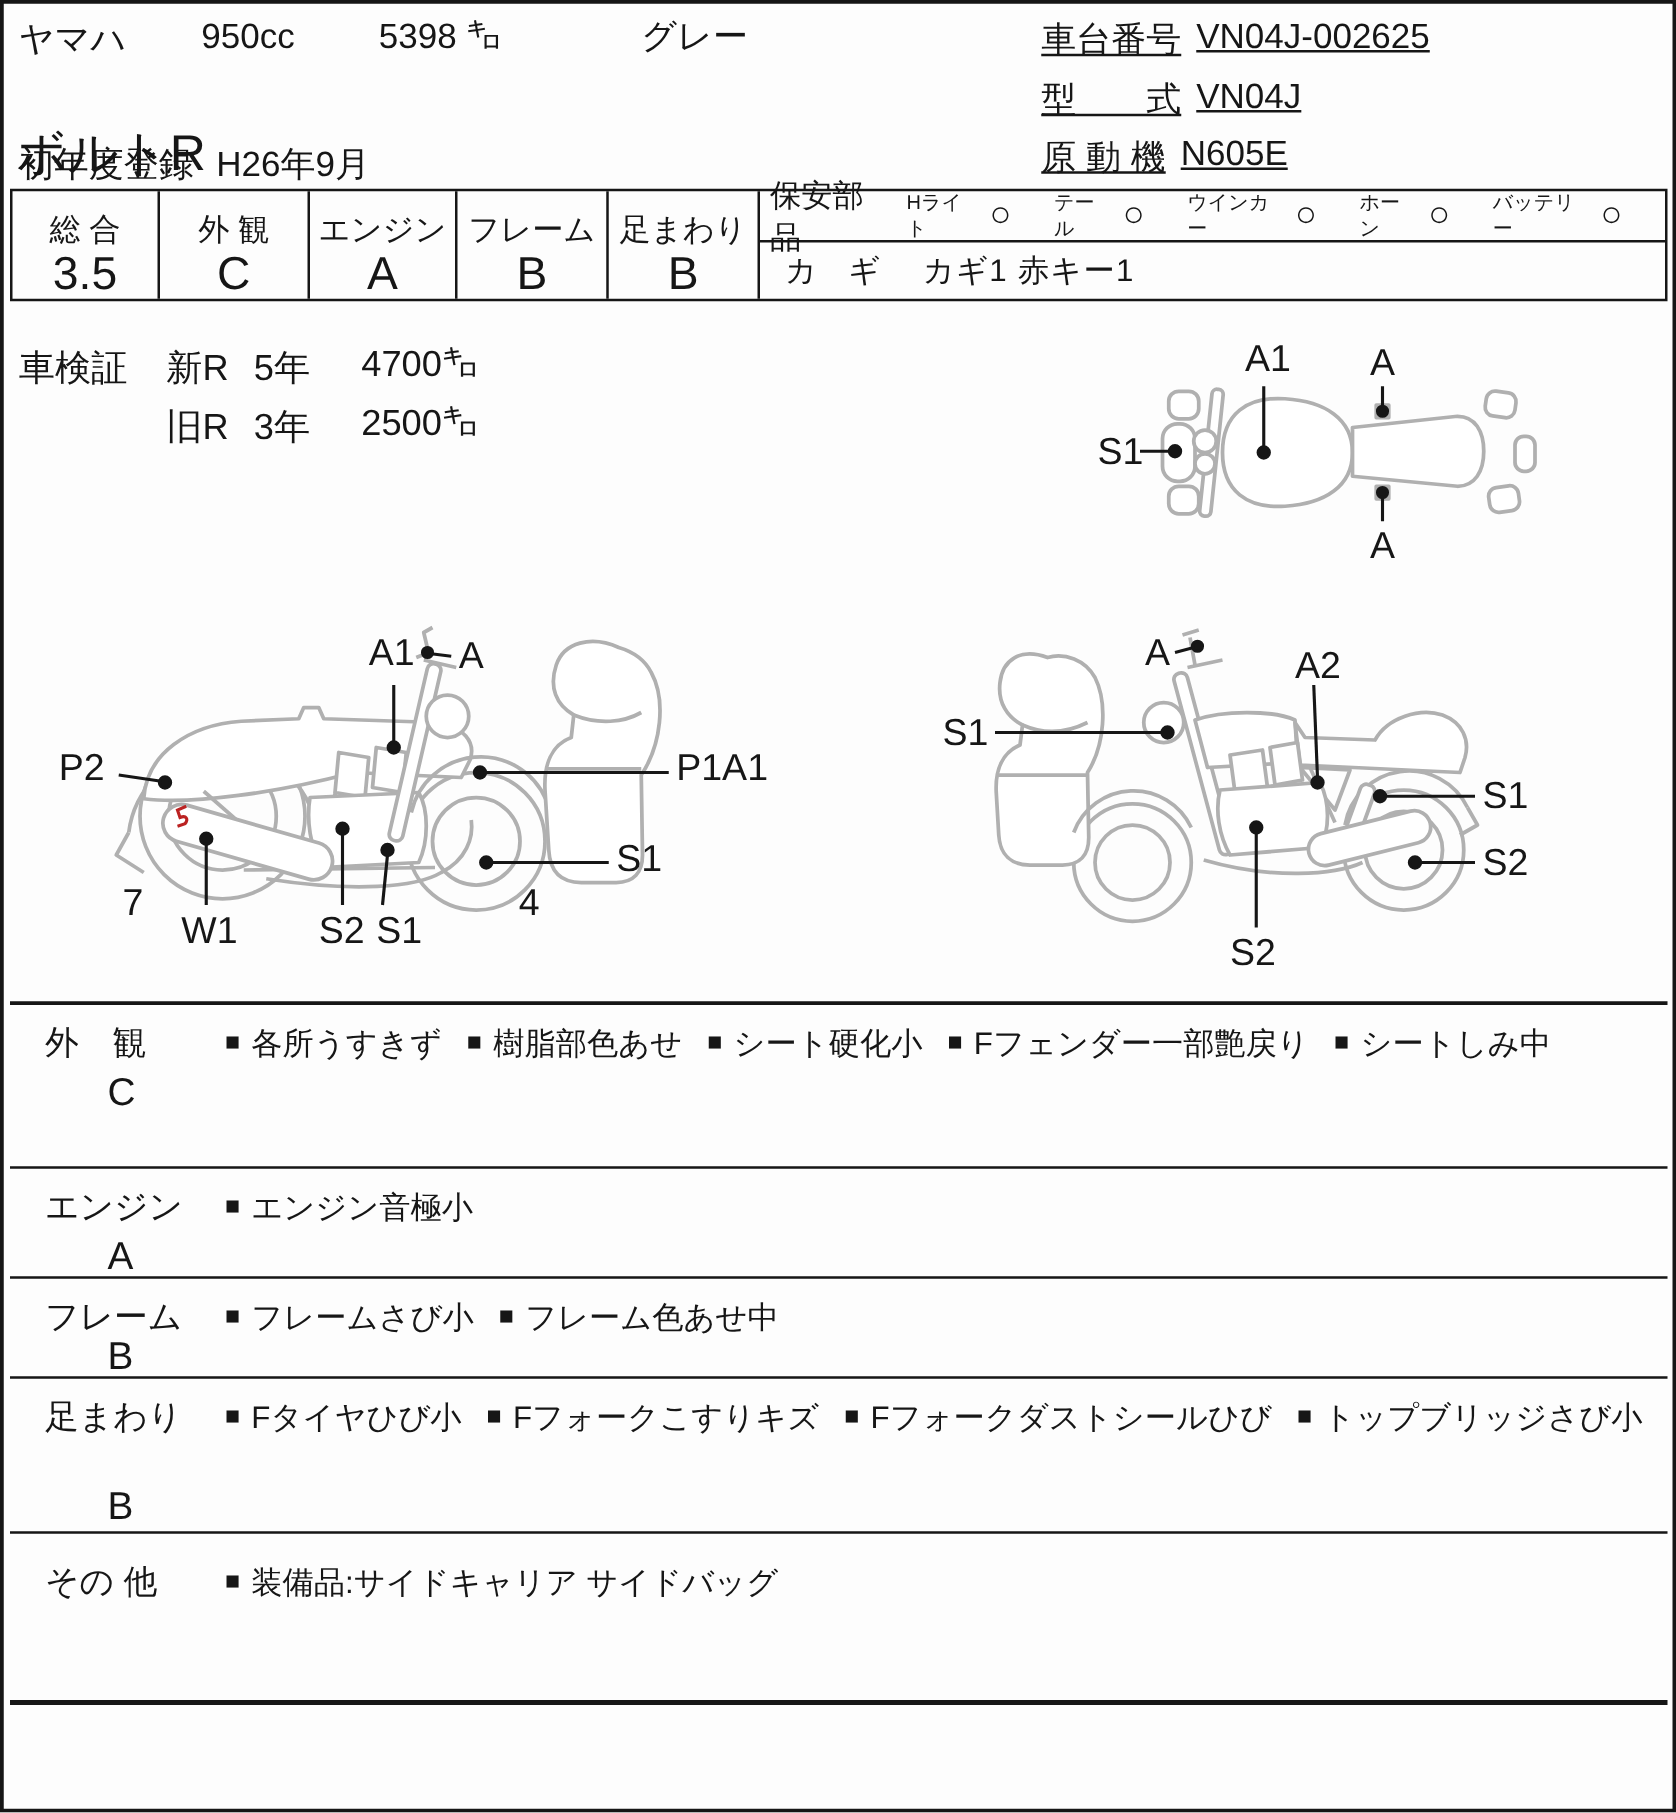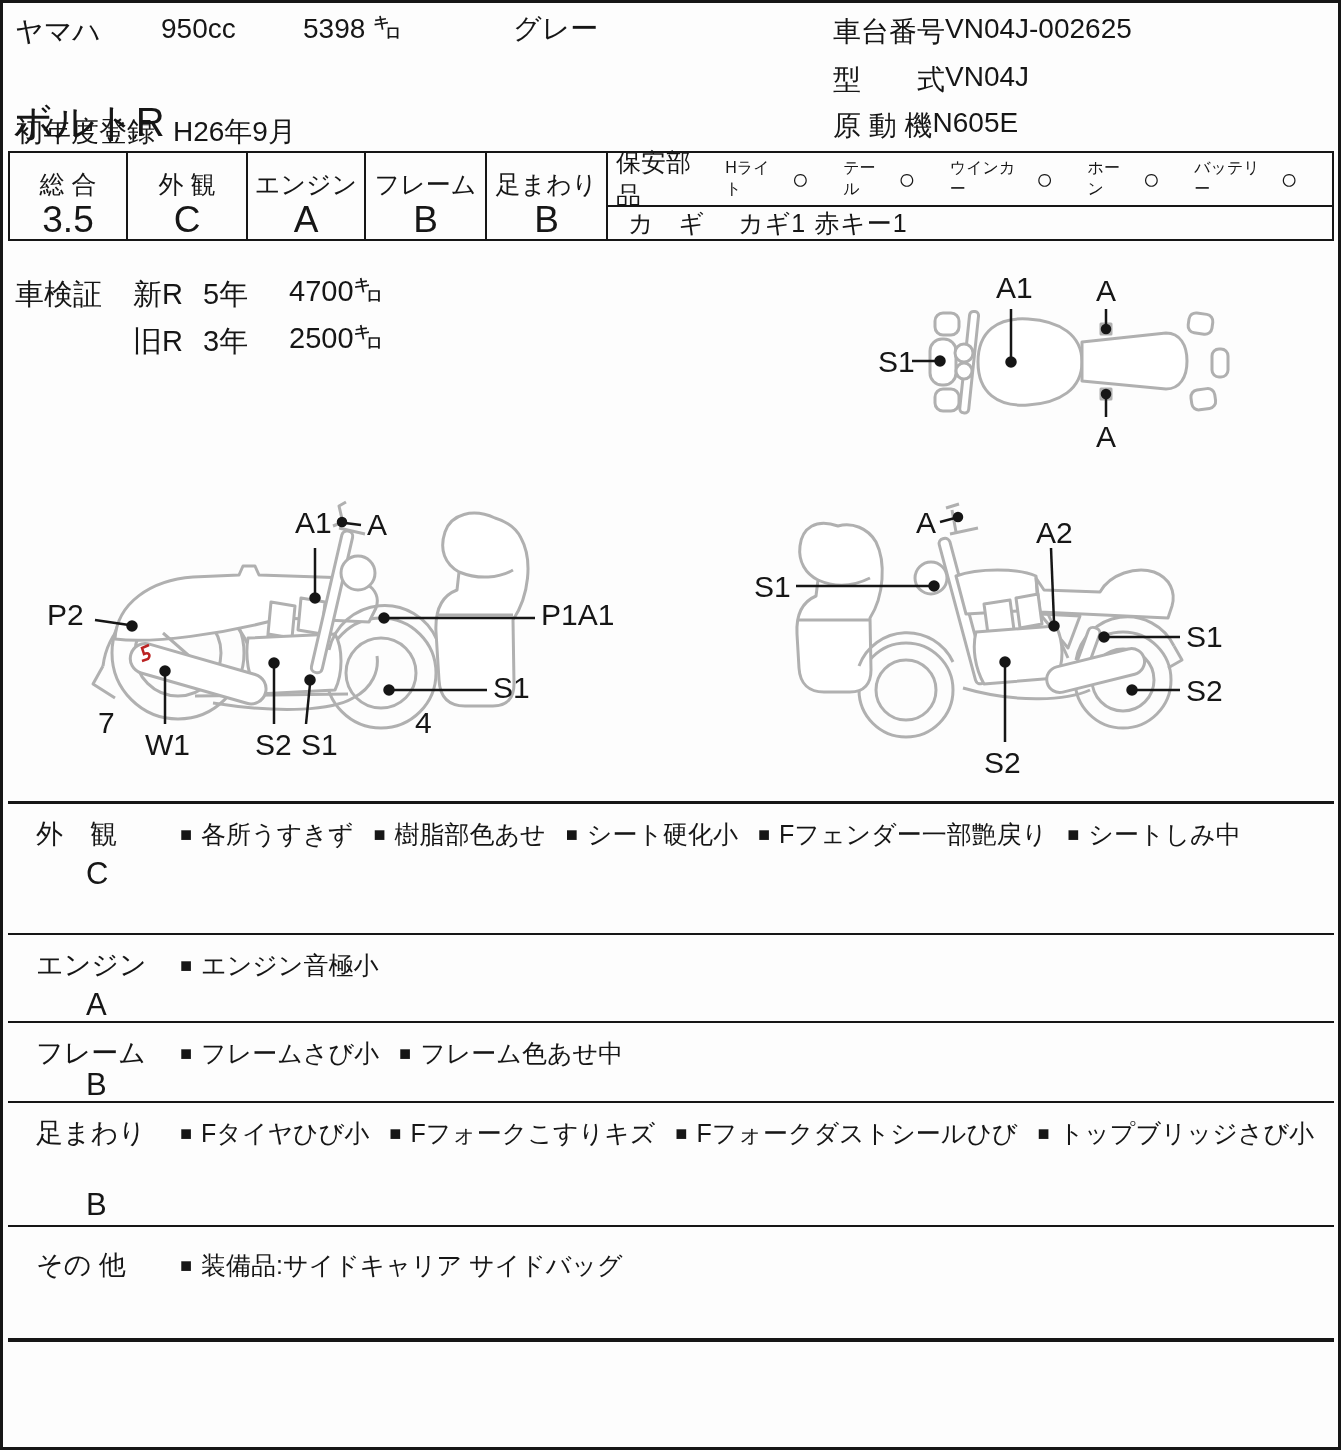--- a/index.html
+++ b/index.html
@@ -5,31 +5,31 @@
   html,body{margin:0;padding:0;background:#e8e8e8;}
   .sheet{
     position:relative;width:1341px;height:1450px;background:#fdfdfd;
     border:3px solid #161616;box-sizing:border-box;overflow:hidden;
     font-family:"Liberation Sans","DejaVu Sans",sans-serif;color:#161616;
   }
   .abs{position:absolute;white-space:nowrap;}
   
   .h-txt{font-size:28px;}
   .h-model{font-size:40px;margin-top:48px;}
-  .h-row{display:flex;}
+  .h-row{display:flex;gap:12px;text-decoration:underline;}
   
   .rating{position:absolute;left:5px;right:4px;top:148px;height:90px;
     border:2px solid #161616;display:grid;
     grid-template-columns:118px 120px 118px 121px 121px 1fr;box-sizing:border-box;}
   .gcell{border-right:2px solid #161616;display:flex;flex-direction:column;
     align-items:center;justify-content:flex-end;padding:5px 0 2px 0;box-sizing:border-box;}
   .gcell .glabel{font-size:25px;}
   .gcell .gvalue{font-size:37px;line-height:1;}
   .scell{display:flex;flex-direction:column;box-sizing:border-box;}
-  .srow1{height:54px;border-bottom:2px solid #161616;display:flex;align-items:center;
+  .srow1{height:41px;border-bottom:2px solid #161616;display:flex;align-items:center;
     padding-left:8px;box-sizing:border-box;font-size:24px;}
   .srow1 .slabel{font-size:25px;margin-right:14px;}
   .sitem{display:flex;align-items:center;margin-right:34px;}
   .sitem .sname{font-size:16px;}
   .sitem .scirc{font-size:29px;margin-left:10px;line-height:1;}
   .srow2{flex:1;display:flex;align-items:center;padding-left:20px;font-size:25px;gap:34px;}
   .srow2 .kval{letter-spacing:1px;}
   
   .shaken{position:absolute;left:12px;top:272px;display:grid;
     grid-template-columns:118px 70px 86px auto;row-gap:7px;font-size:29px;}
@@ -354,21 +354,21 @@
             <span class="bl">■</span>
             <span>Fフォークダストシールひび</span>
           </span>
         <span class="note">
             <span class="bl">■</span>
             <span>トップブリッジさび小</span>
           </span>
       </div>
     </div>
 
-    <div class="sec" style="height:113px">
+    <div class="sec" style="height:135px">
       <span class="sec-label" style="top:20px">その 他</span>
       <div class="notes" style="top:22px">
         <span class="note">
             <span class="bl">■</span>
             <span>装備品:サイドキャリア サイドバッグ</span>
           </span>
       </div>
     </div>
 
     <div class="sec last"></div>

